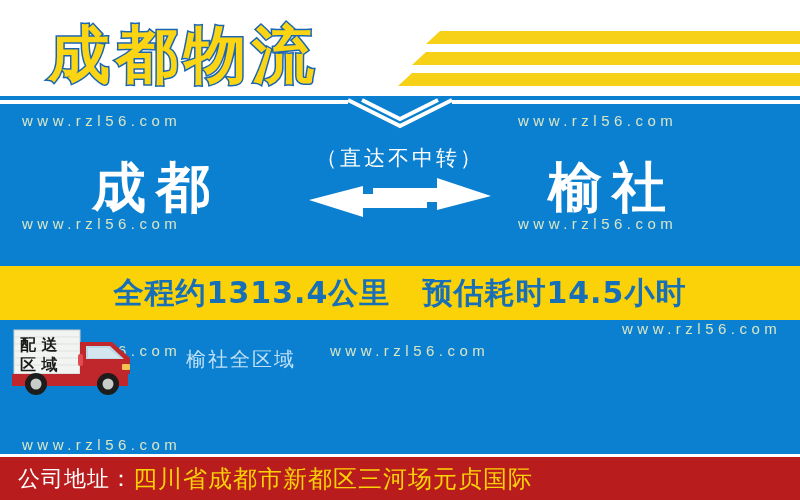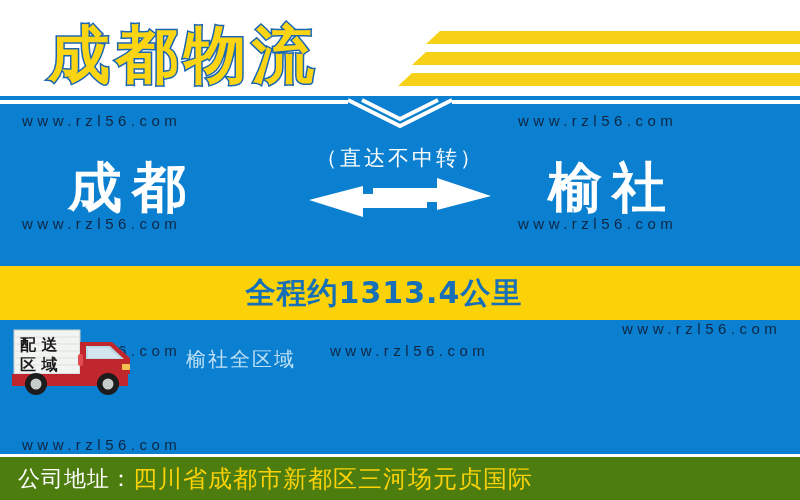--- a/index.html
+++ b/index.html
@@ -44,42 +44,42 @@
     background:#0B7FD0;overflow:hidden;
   }
 
   
   #divider-left{position:absolute;left:0;top:4px;width:348px;height:4px;background:#ffffff;}
   #divider-right{position:absolute;left:452px;top:4px;width:348px;height:4px;background:#ffffff;}
   #chevron{position:absolute;left:340px;top:0px;width:120px;height:34px;}
 
   
   .wm{
-    position:absolute;color:#0f172a;
+    position:absolute;color:#fef9c3;
     font-size:15px;letter-spacing:4.5px;white-space:nowrap;
     font-family:"Liberation Sans",sans-serif;
     opacity:.85;
   }
   #wm-1{left:22px;top:16px;}
   #wm-2{left:518px;top:16px;}
   #wm-3{left:22px;top:119px;}
   #wm-4{left:518px;top:119px;}
   #wm-5{left:622px;top:224px;}
   #wm-6{left:22px;top:340px;}
   #wm-7{left:330px;top:246px;}
   #wm-8{left:22px;top:246px;}
 
   
   .city{
     position:absolute;top:62px;
     font-size:54px;line-height:60px;font-weight:bold;
     color:#ffffff;letter-spacing:10px;white-space:nowrap;
     font-family:"DejaVu Sans","Liberation Sans",sans-serif;
   }
-  #city-origin{left:68px;}
+  #city-origin{left:92px;}
   #city-dest{left:548px;}
 
   
   #direct-label{
     position:absolute;left:0;top:48px;width:800px;text-align:center;
     color:#ffffff;font-size:21px;letter-spacing:3px;
     font-family:"DejaVu Sans","Liberation Sans",sans-serif;
   }
   #arrow-wrap{
     position:absolute;left:285px;top:80px;width:230px;height:44px;
@@ -108,21 +108,21 @@
   #coverage-label{
     position:absolute;left:186px;top:250px;
     color:#BFE0F5;font-size:20px;letter-spacing:2px;white-space:nowrap;
     font-family:"DejaVu Sans","Liberation Sans",sans-serif;
   }
 
   
   #footer-rule{position:absolute;left:0;top:358px;width:800px;height:3px;background:#ffffff;}
   #footer{
     position:absolute;left:0;top:361px;width:800px;height:43px;
-    background:#4d7c0f;display:flex;align-items:center;
+    background:#b91c1c;display:flex;align-items:center;
   }
   #footer-label{
     margin-left:18px;color:#ffffff;font-size:22px;letter-spacing:1px;white-space:nowrap;
     font-family:"DejaVu Sans","Liberation Sans",sans-serif;
   }
   #footer-address{
     color:#FAD207;font-size:24px;letter-spacing:1px;white-space:nowrap;
     font-family:"DejaVu Sans","Liberation Sans",sans-serif;
   }
 </style>
@@ -162,20 +162,21 @@
     <div id="direct-label">（直达不中转）</div>
 
     <svg id="arrow-wrap" viewBox="0 0 230 44">
       <path d="M152 2 L206 20 L152 34 L152 26 L88 26 L88 12 L152 12 Z" fill="#ffffff"></path>
       <path d="M78 10 L78 18 L142 18 L142 32 L78 32 L78 41 L24 24 Z" fill="#ffffff"></path>
     </svg>
 
 
     <div id="metrics-bar">
       <span class="metric" id="metric-distance">全程约1313.4公里</span>
+      <span class="metric" id="metric-duration">预估耗时14.5小时</span>
     </div>
 
     <svg id="truck-icon" viewBox="0 0 148 68">
 
       <rect x="6" y="2" width="66" height="44" fill="#F2F4F2" stroke="#C9CDC9" stroke-width="1"></rect>
       <g stroke="#DDE1DD" stroke-width="1">
         <line x1="6" y1="9" x2="72" y2="9"></line>
         <line x1="6" y1="16" x2="72" y2="16"></line>
         <line x1="6" y1="23" x2="72" y2="23"></line>
         <line x1="6" y1="30" x2="72" y2="30"></line>

